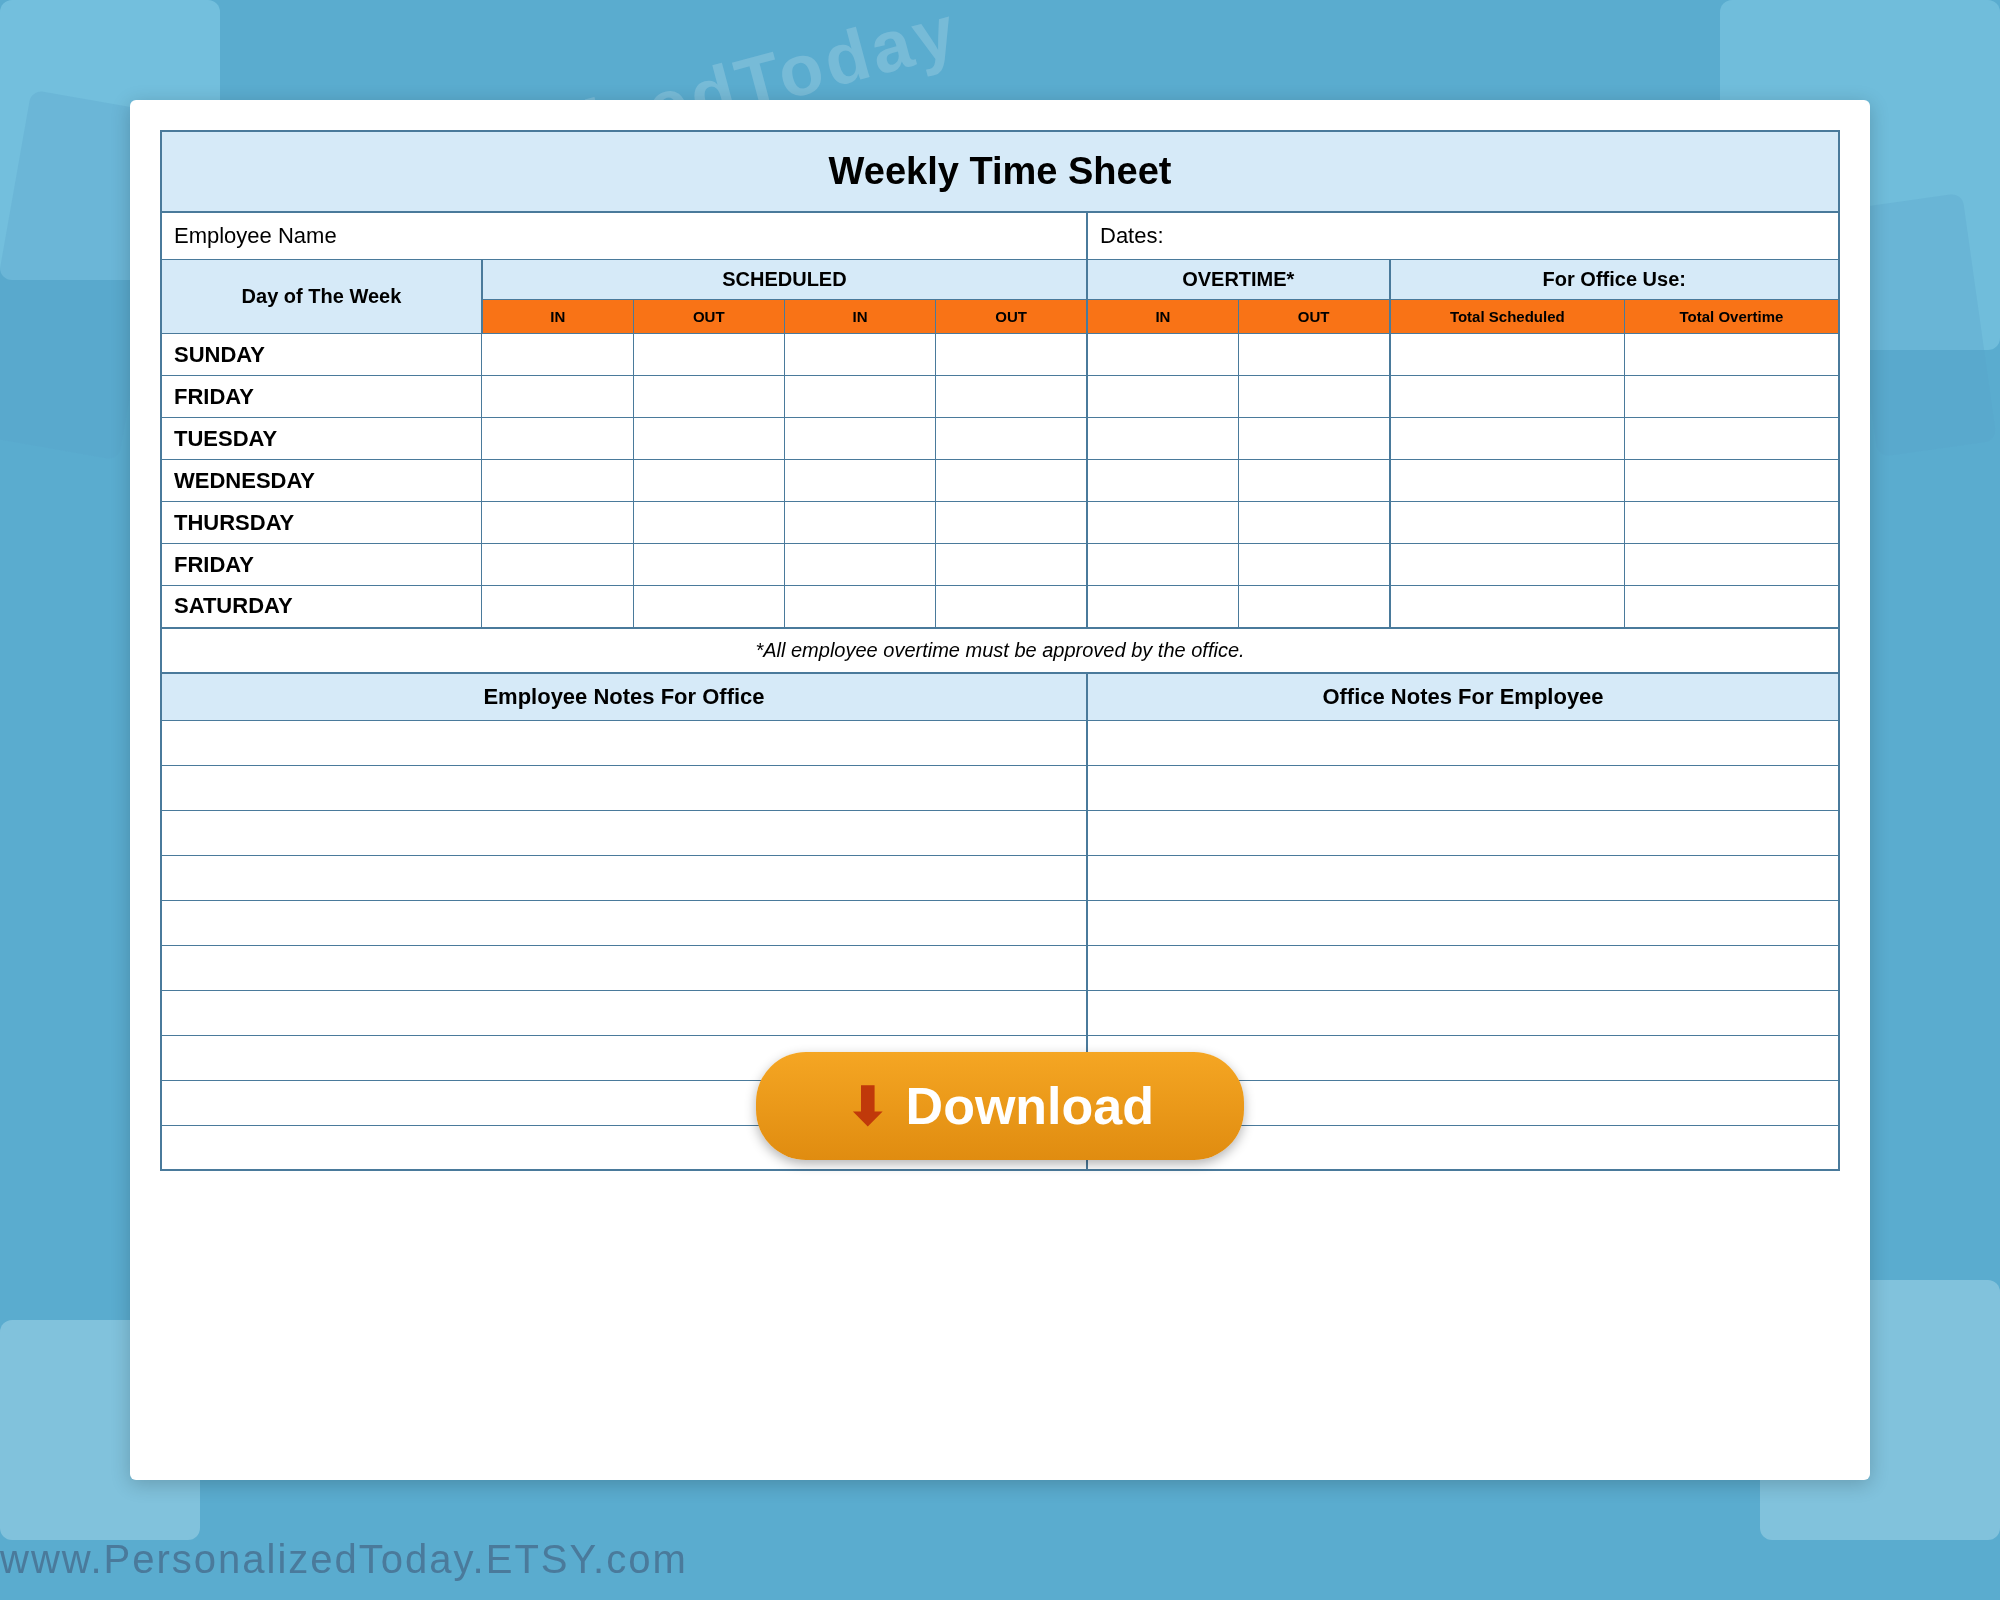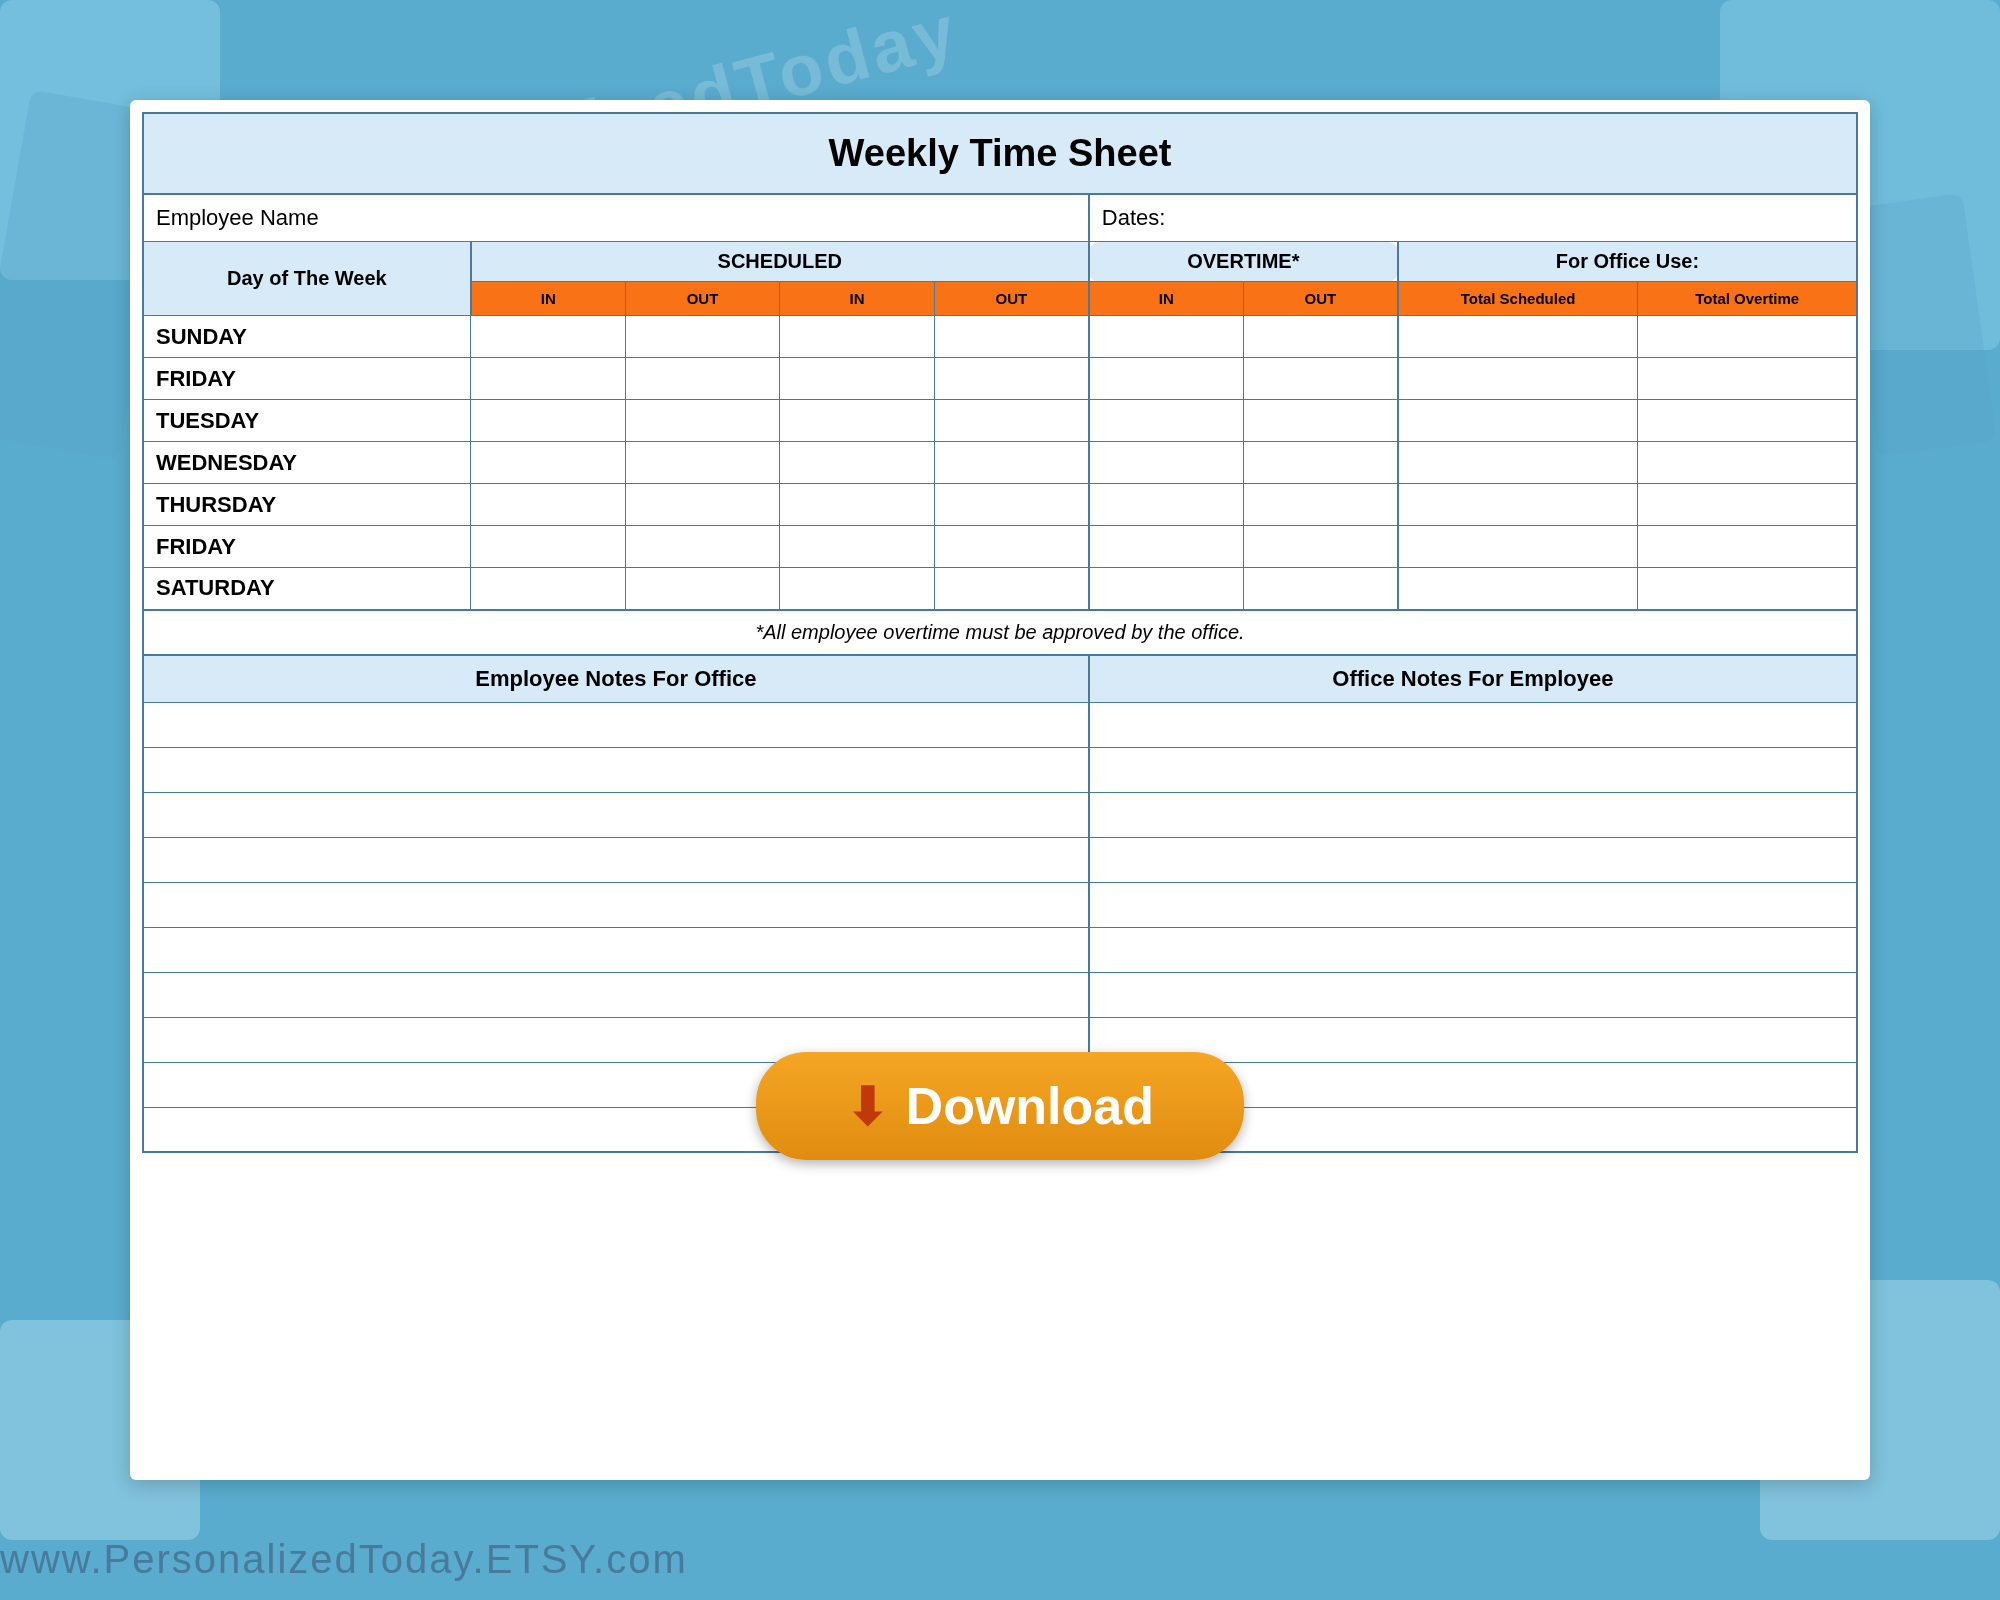--- a/index.html
+++ b/index.html
@@ -35,21 +35,21 @@
     
     .card {
       position: absolute;
       top: 100px;
       left: 130px;
       width: 1740px;
       height: 1380px;
       background: white;
       border-radius: 6px;
       box-shadow: 0 4px 20px rgba(0,0,0,0.2);
-      padding: 12px;
+      padding: 30px;
     }
 
     
     .timesheet {
       width: 100%;
       border-collapse: collapse;
       border: 2px solid #4a7a9b;
       font-size: 22px;
     }
 
@@ -195,21 +195,21 @@
         <span>Employee Name</span>
       </td>
       <td colspan="5">
         <span>Dates:</span>
       </td>
     </tr>
 
     <tr class="header-group-row">
       <th rowspan="2" style="background:#d6eaf8; border-right:2px solid #4a7a9b; font-size:20px; vertical-align:middle;margin-top:22px;">Day of The Week</th>
       <th colspan="4" style="border-right:2px solid #4a7a9b;">SCHEDULED</th>
-      <th colspan="2" style="border-right:2px solid #4a7a9b;border-radius:10px;">OVERTIME*</th>
+      <th colspan="2" style="border-right:2px solid #4a7a9b;">OVERTIME*</th>
       <th colspan="2">For Office Use:</th>
     </tr>
 
     <tr class="header-sub-row">
       <th>IN</th>
       <th>OUT</th>
       <th>IN</th>
       <th style="border-right:2px solid #4a7a9b;">OUT</th>
       <th>IN</th>
       <th style="border-right:2px solid #4a7a9b;">OUT</th>

